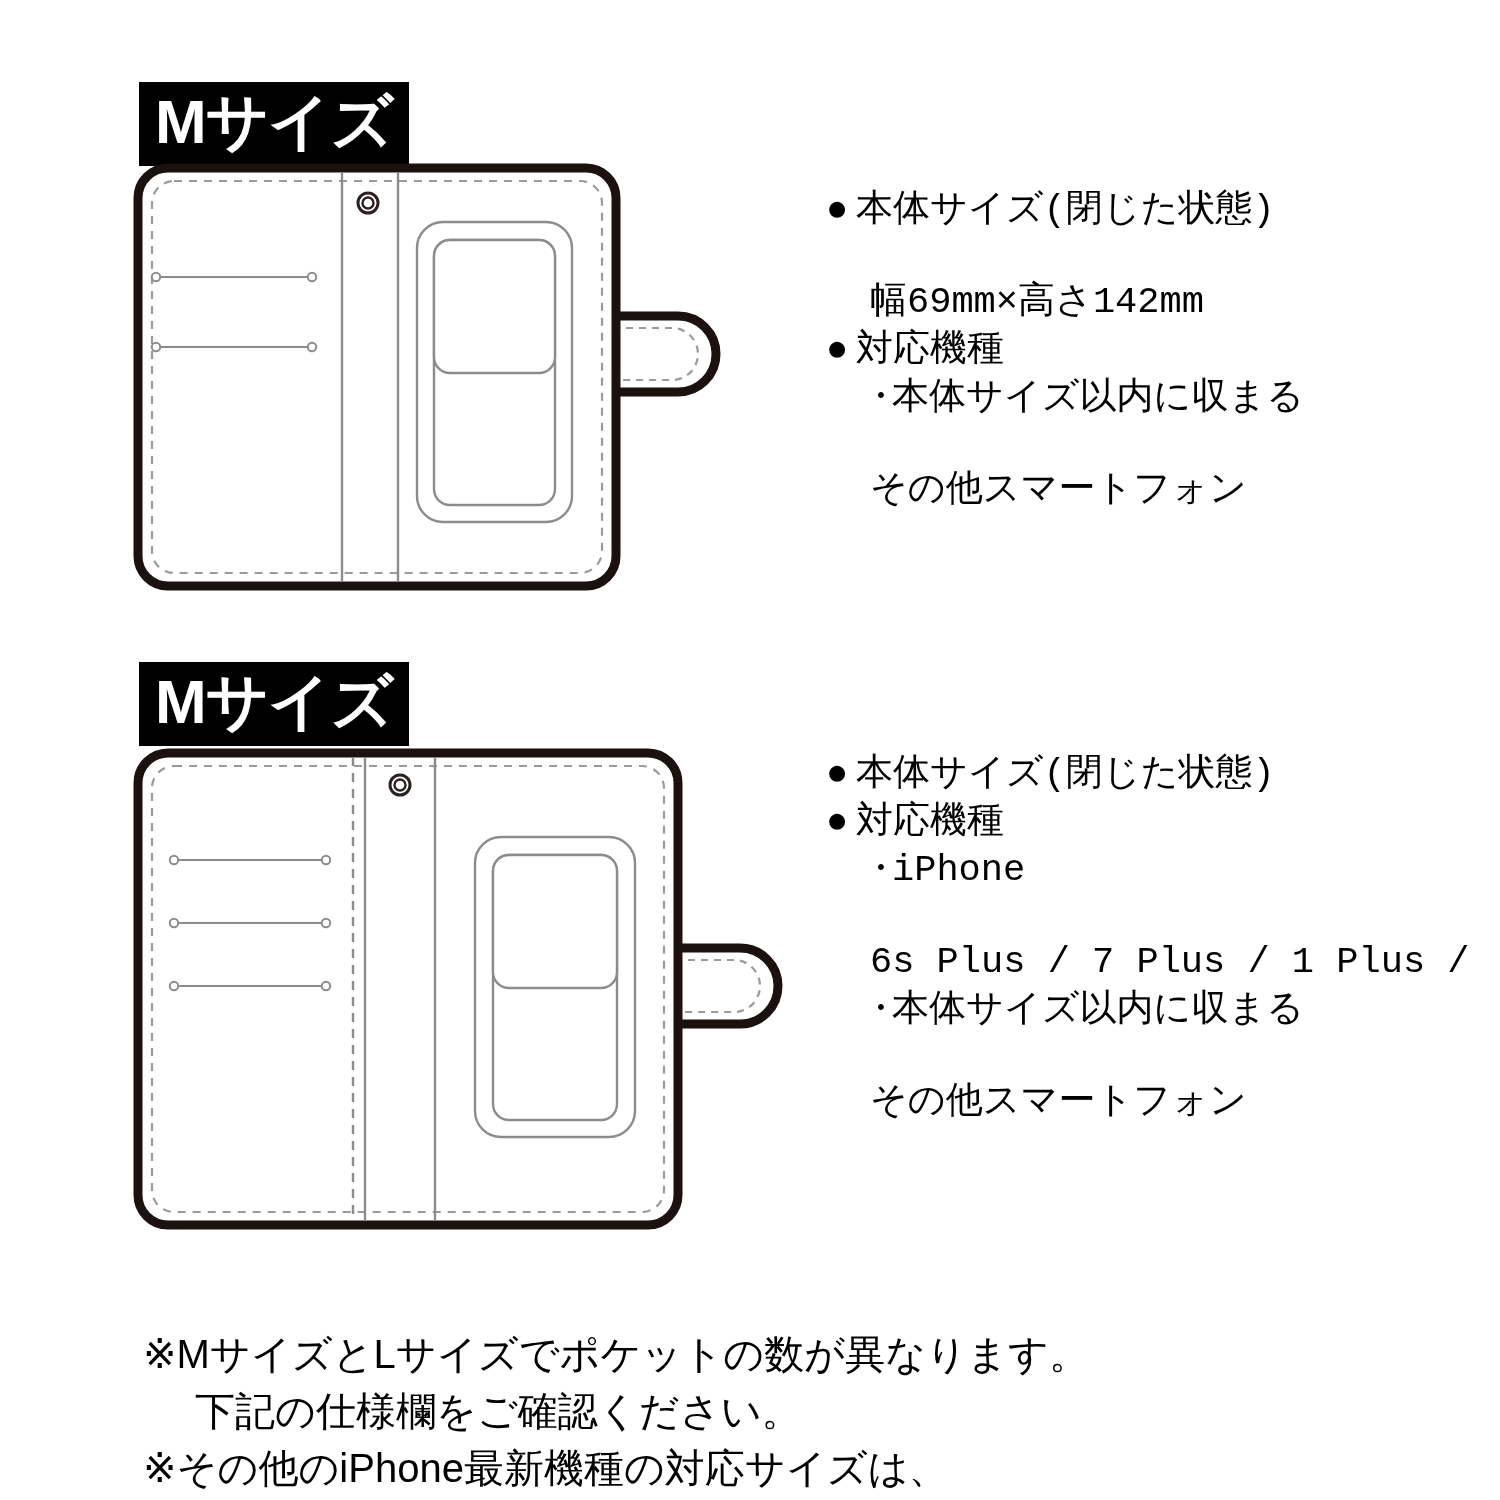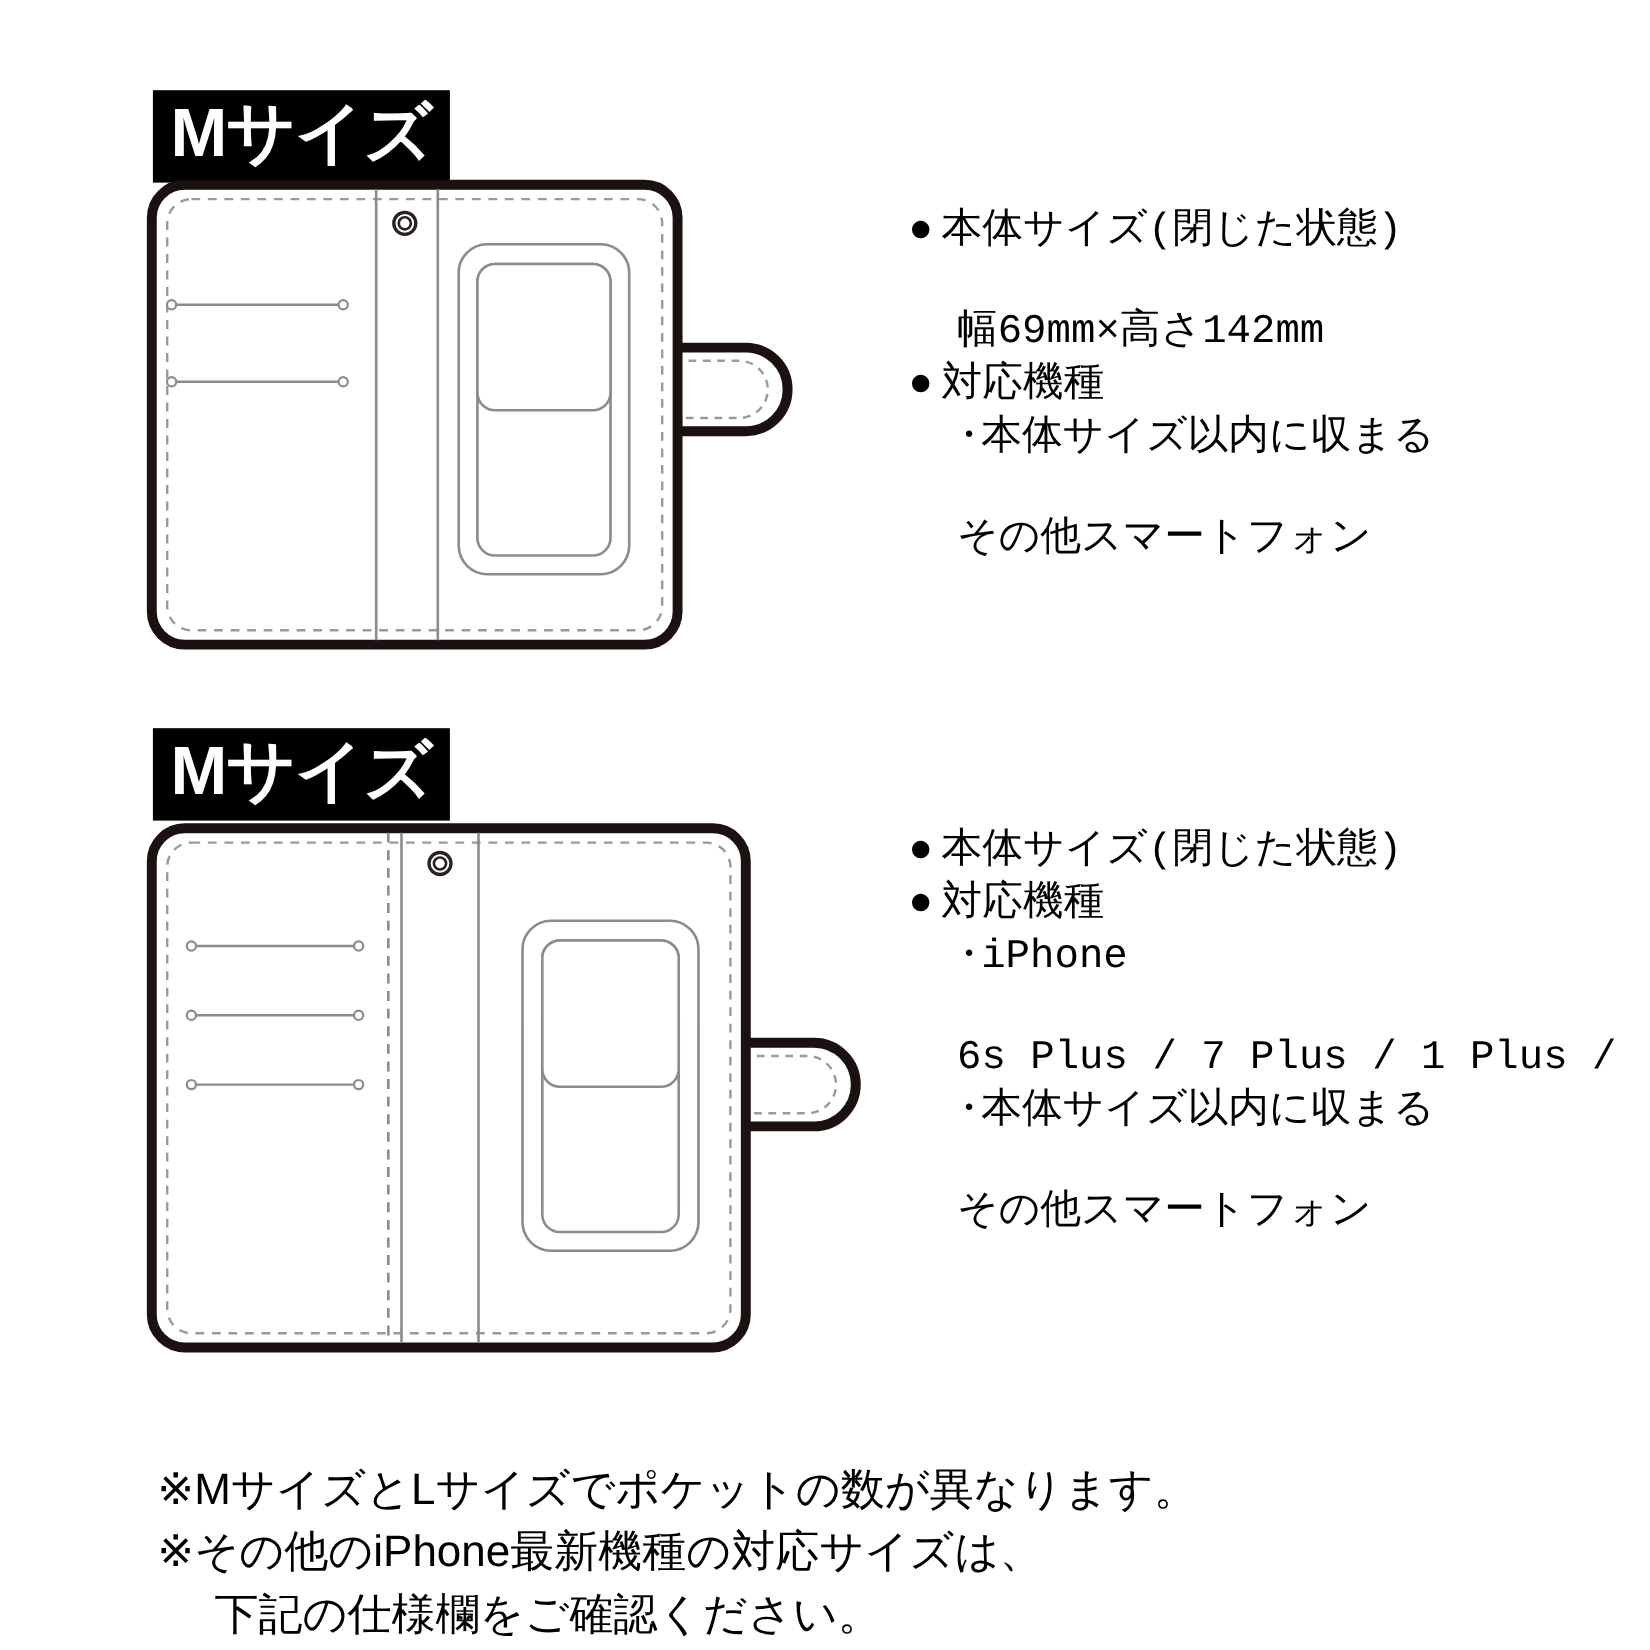--- a/index.html
+++ b/index.html
@@ -195,17 +195,17 @@
     <span class="spec-line"><span class="bullet-disc">●</span><span>本体サイズ(閉じた状態)</span></span>
     <span class="spec-line"><span class="bullet-disc">●</span><span>対応機種</span></span>
     <span class="spec-line indent-2"><span class="bullet-dot">・</span><span>iPhone</span></span>
     <span class="spec-line indent-1"><span>6s Plus / 7 Plus / 1 Plus /</span></span>
     <span class="spec-line indent-2"><span class="bullet-dot">・</span><span>本体サイズ以内に収まる</span></span>
     <span class="spec-line indent-1"><span>その他スマートフォン</span></span>
   </div>
 
   <div id="footnotes">
     <span class="note-line">※MサイズとLサイズでポケットの数が異なります。</span>
+    <span class="note-line sub">下記の仕様欄をご確認ください。</span>
     <span class="note-line">※その他のiPhone最新機種の対応サイズは、</span>
-    <span class="note-line sub">下記の仕様欄をご確認ください。</span>
   </div>
 
 </div>
 
 </body></html>

